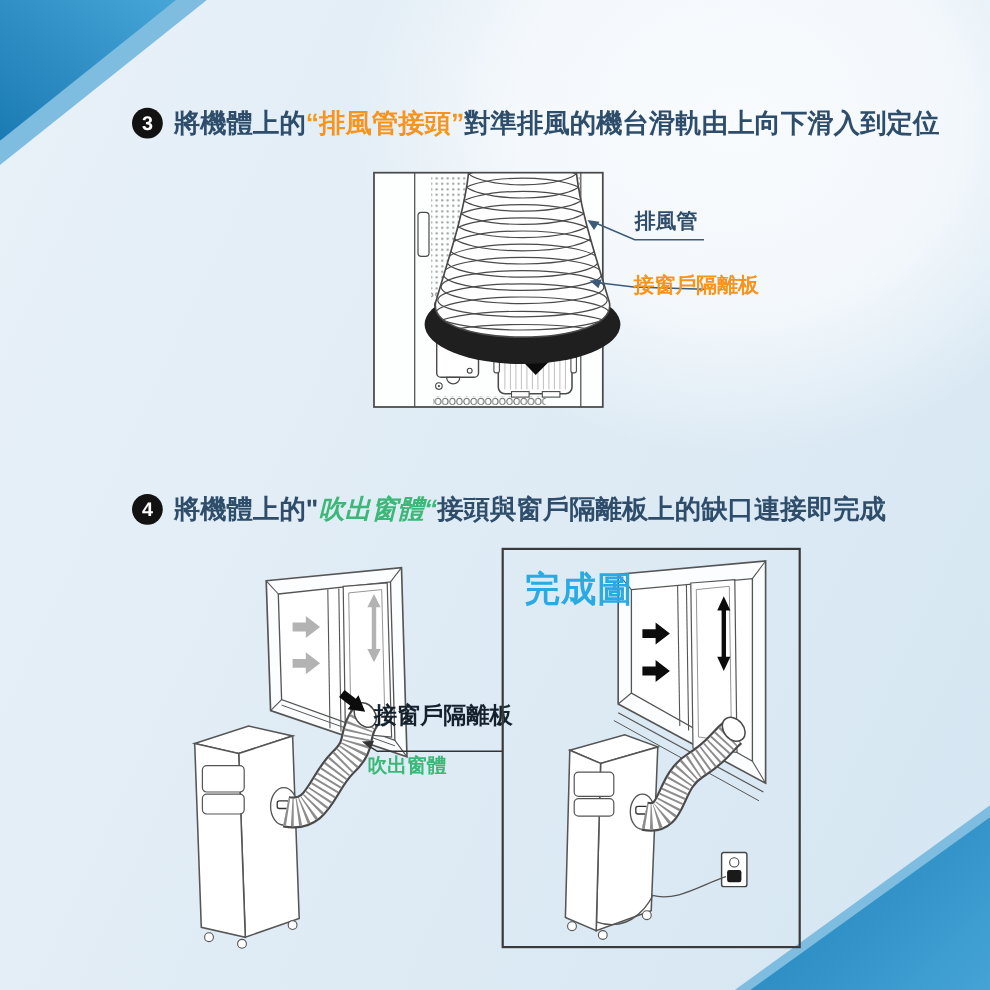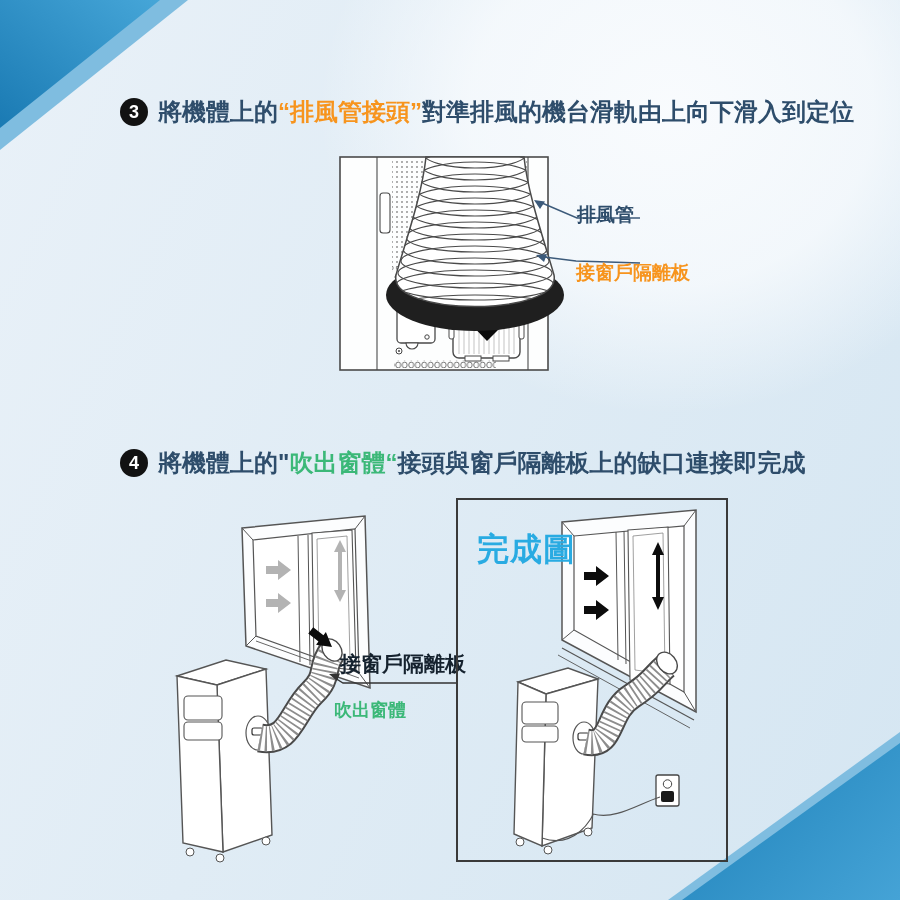--- a/index.html
+++ b/index.html
@@ -22,22 +22,22 @@
     clip-path:polygon(100% 0,100% 100%,0 100%);
     background:linear-gradient(135deg,#1e81b9,#45a3d6);}
   
   .h1{position:absolute;font-size:44px;font-weight:800;color:#2e4d6b;letter-spacing:2px;}
   .instr{position:absolute;display:flex;align-items:center;gap:10px;}
   .badge{width:28px;height:28px;border-radius:50%;background:#121212;color:#fff;
     font-size:18px;font-weight:700;display:flex;align-items:center;justify-content:center;flex:0 0 28px;}
   .itext{font-size:24px;font-weight:700;color:#2e4d6b;white-space:nowrap;}
   .c-navy{color:#2e4d6b;}
   .c-orange{color:#f7941d;margin-top:19px;}
-  .c-green{color:#3bb878;}
-  .lbl{position:absolute;font-weight:700;white-space:nowrap;margin-top:14px;}
+  .c-green{color:#3bb878;font-style:italic;}
+  .lbl{position:absolute;font-weight:700;white-space:nowrap;}
   .lbl-duct{left:577px;top:188px;font-size:19px;color:#2e4d6b;}
   .lbl-joint{left:576px;top:246px;font-size:19px;color:#f7941d;}
   .lbl-plate{left:340px;top:636px;font-size:21px;color:#15222e;}
   .lbl-blow{left:334px;top:684px;font-size:18px;color:#3bb878;text-align:right;}
   .lbl-done{left:477px;top:514px;font-size:32px;color:#29abe2;letter-spacing:1px;}
   .svg-abs{position:absolute;}
   .done-box{position:absolute;left:456px;top:498px;width:272px;height:364px;
     border:2px solid #3a3a3a;box-sizing:border-box;}
 </style>
 </head>

